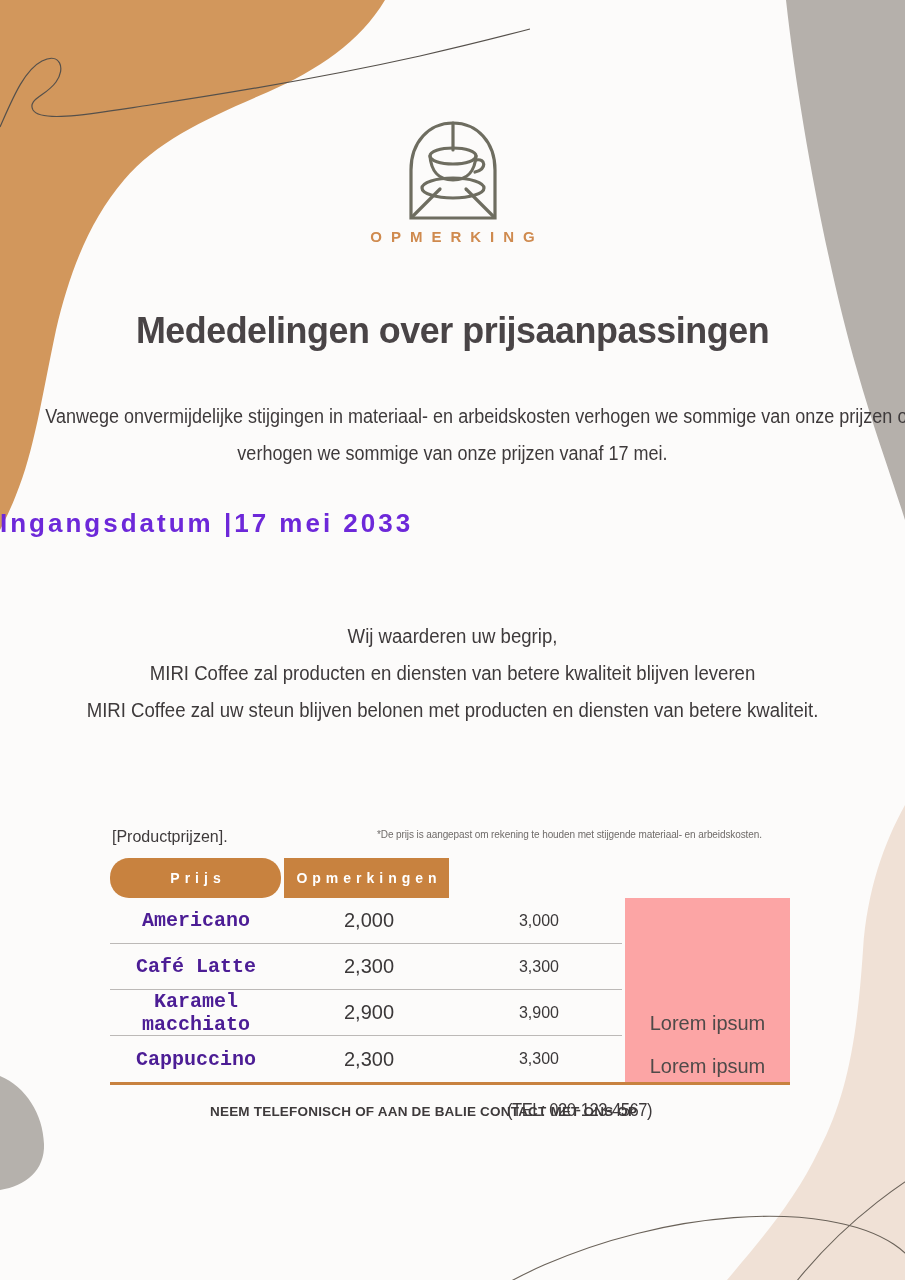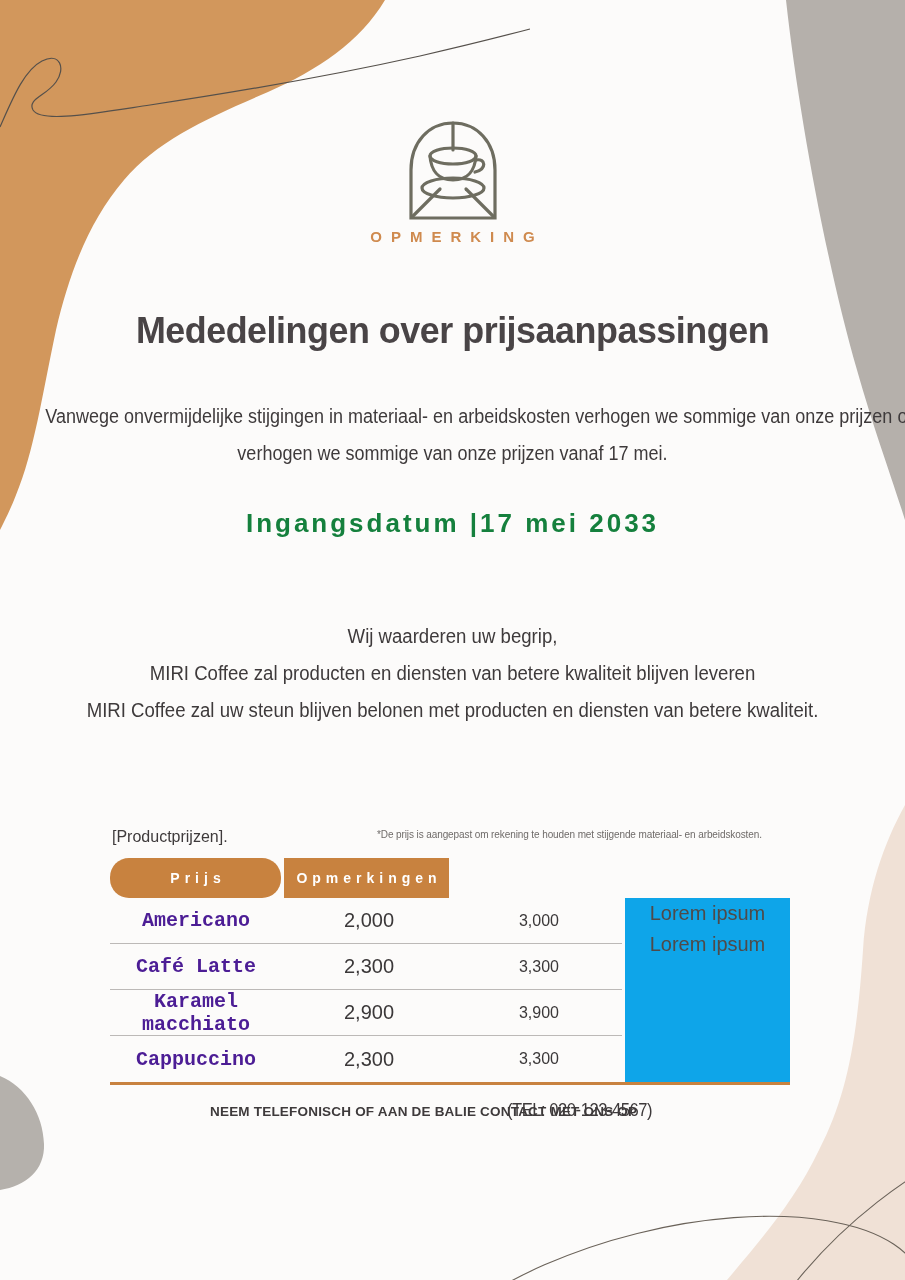--- a/index.html
+++ b/index.html
@@ -26,22 +26,22 @@
     letter-spacing:-0.5px; white-space:nowrap;
     transform:scaleX(0.97); transform-origin:center;
   }
   .intro {
     position:absolute; left:0; top:398px; width:905px;
     text-align:center; font-size:20px; line-height:37px; color:#3e3a3b;
     white-space:nowrap; transform:scaleX(0.9); transform-origin:center;
   }
   .date-heading {
     position:absolute; left:0; top:508px; width:905px;
-    text-align:center; font-size:26px; font-weight:bold;
-    letter-spacing:3px; color:#15803d; white-space:nowrap;
+    text-align:left; font-size:26px; font-weight:bold;
+    letter-spacing:3px; color:#6d28d9; white-space:nowrap;
   }
   .thanks {
     position:absolute; left:0; top:618px; width:905px;
     text-align:center; font-size:20px; line-height:37px; color:#3e3a3b;
     white-space:nowrap; transform:scaleX(0.93); transform-origin:center;
   }
 
   .table-label {
     position:absolute; left:112px; top:828px;
     font-size:16px; color:#3e3a3b;
@@ -65,23 +65,23 @@
   .th.c4 { width:165px; }
   .tbody { display:flex; }
   .tbody-left { width:512px; }
   .trow { display:flex; height:46px; align-items:center; border-bottom:1px solid #bcb9b7; }
   .trow:last-child { border-bottom:none; }
   .td { text-align:center; }
   .td.product { width:172px; font-weight:bold; font-size:20px; color:#4c1d95;font-family:Liberation Mono, monospace; }
   .td.price   { width:174px; font-size:20px; color:#3b3839; }
   .td.newprice{ width:166px; font-size:16px; color:#3b3839; }
   .remarks-cell {
-    width:165px; margin-left:3px; background:#0ea5e9;
-    display:flex; flex-direction:column; align-items:center; justify-content:flex-start;
-    gap:0;
+    width:165px; margin-left:3px; background:#fca5a5;
+    display:flex; flex-direction:column; align-items:center; justify-content:flex-end;
+    gap:12px;
   }
   .remarks-cell .remark { font-size:20px; line-height:31px; color:#4f4a49; }
   .table-bottom-border { height:3px; background:#c8823f; }
 
   .footer-bold {
     position:absolute; left:170px; top:1104px;
     font-size:13.5px; font-weight:bold; color:#3e3a3b; letter-spacing:0.2px;
     white-space:nowrap;
     padding-left:40px;
   }

